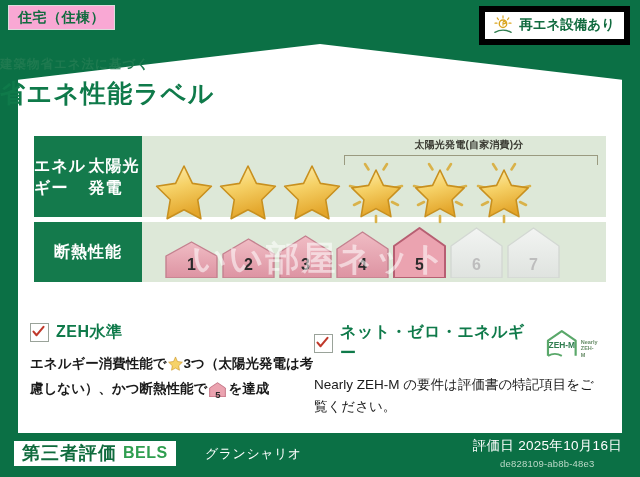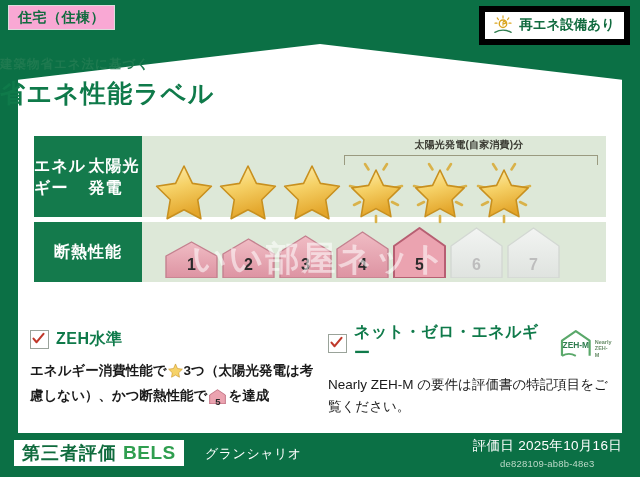--- a/index.html
+++ b/index.html
@@ -76,21 +76,21 @@
   .houses{position:absolute;left:22px;bottom:4px;display:flex;align-items:flex-end;}
   .house{position:relative;flex:none;margin-right:2px;}
   .house svg{display:block;}
   .house span{
     position:absolute;left:0;right:0;bottom:4px;text-align:center;
     font-size:16px;font-weight:bold;color:#2b2b2b;
   }
   .house.off span{color:#bdbdbd;}
 
   
-  .criteria{position:absolute;left:30px;top:322px;width:582px;display:flex;gap:14px;z-index:2;align-items:center;}
+  .criteria{position:absolute;left:30px;top:322px;width:582px;display:flex;gap:0;z-index:2;}
   .crit{width:284px;}
   .crit-head{display:flex;align-items:center;gap:7px;}
   .chk{
     width:17px;height:17px;flex:none;border:1.5px solid #9aa39a;background:#fff;
     position:relative;
   }
   .chk svg{position:absolute;left:1px;top:1px;}
   .crit-title{font-size:16px;font-weight:bold;color:#0f7a4a;letter-spacing:.5px;}
   .crit-body{
     margin-top:10px;font-size:13.5px;line-height:1.62;color:#1a1a1a;font-weight:bold;
@@ -105,21 +105,21 @@
   .zeh-logo{display:inline-flex;align-items:flex-end;gap:2px;margin-left:5px;vertical-align:-7px;}
   .zeh-logo-sub{font-size:5.5px;color:#6b8f6b;line-height:1.15;font-weight:bold;}
 
   
   .footer{position:absolute;left:0;right:0;bottom:0;height:46px;}
   .bels-badge{
     position:absolute;left:14px;bottom:11px;background:#ffffff;
     padding:3px 8px 4px 8px;display:flex;align-items:center;gap:6px;line-height:1;
   }
   .bels-jp{font-size:18px;font-weight:bold;color:#0f6b3d;letter-spacing:1px;}
-  .bels-en{font-size:19px;font-weight:bold;color:#2f9e4f;letter-spacing:.5px;}
+  .bels-en{font-size:16px;font-weight:bold;color:#2f9e4f;letter-spacing:.5px;}
   .bldg-name{
     position:absolute;left:205px;bottom:14px;
     font-size:13px;color:#ffffff;letter-spacing:.5px;
   }
   .footer-right{position:absolute;right:18px;bottom:8px;text-align:center;color:#fff;}
   .eval-date{font-size:13.5px;letter-spacing:.3px;}
   .eval-id{font-size:9.5px;color:#bcd9c8;margin-top:3px;letter-spacing:.2px;}
 </style>
 </head>
 <body>

